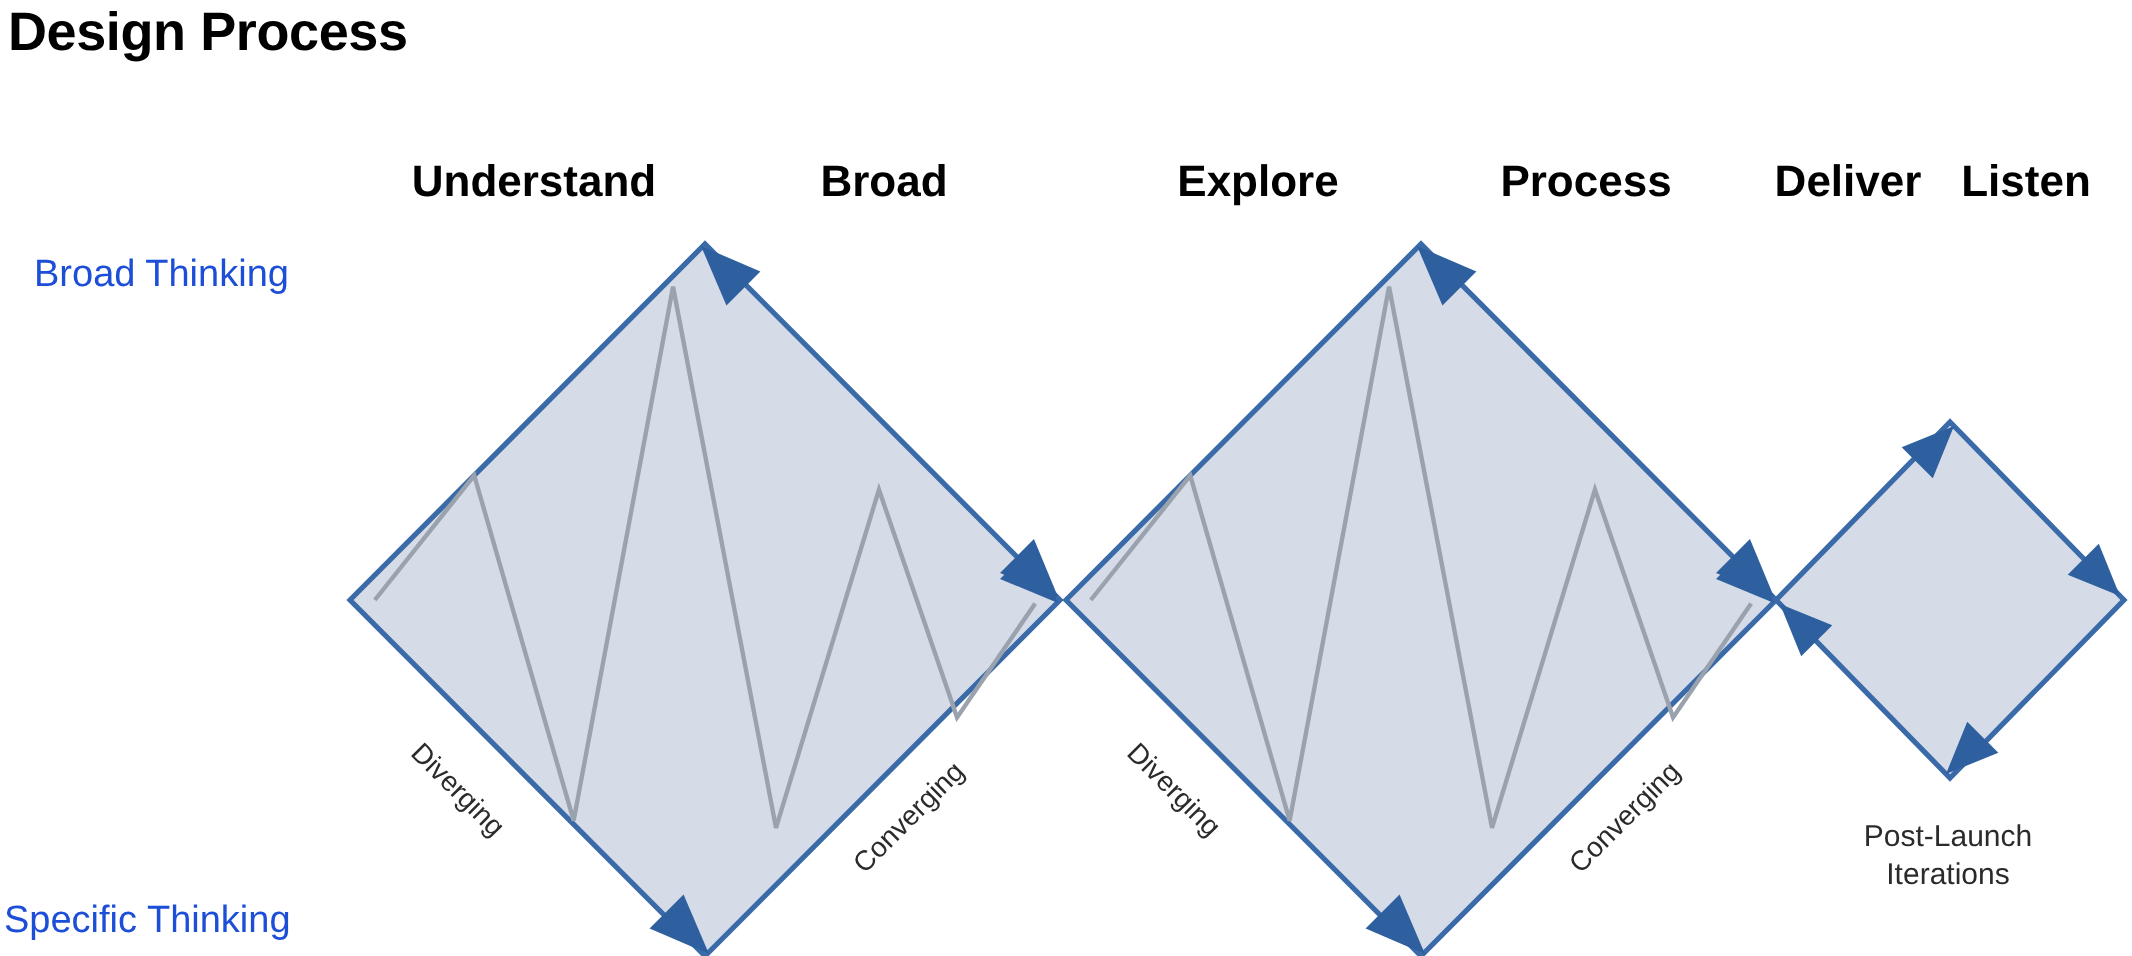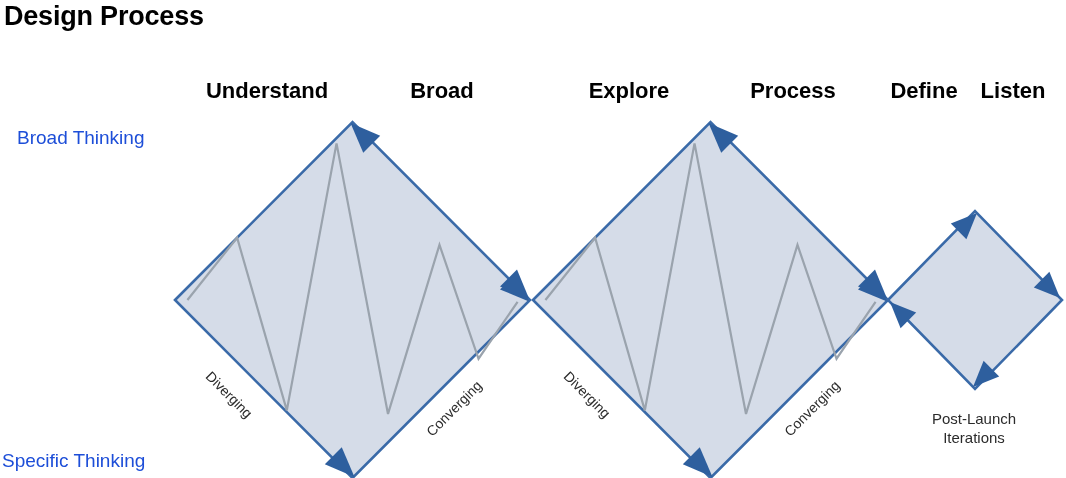--- a/index.html
+++ b/index.html
@@ -91,21 +91,21 @@
   <div id="page-title">Design Process</div>
 
   <div class="axis-label" id="axis-broad">Broad Thinking</div>
   <div class="axis-label" id="axis-specific">Specific Thinking</div>
 
   <div id="phase-labels">
       <div class="phase-label" style="left: 267px;">Understand</div>
       <div class="phase-label" style="left: 442px;">Broad</div>
       <div class="phase-label" style="left: 617px; margin-left: 12px;">Explore</div>
       <div class="phase-label" style="left: 793px;">Process</div>
-      <div class="phase-label" style="left: 924px;">Define</div>
+      <div class="phase-label" style="left: 924px;">Deliver</div>
       <div class="phase-label" style="left: 1013px;">Listen</div>
     </div>
 
   <svg id="diagram-svg" width="1066" height="478" viewBox="0 0 1066 478">
     <g id="svg-shapes">
         <g>
           <polygon points="175,300 352.5,122 530,300 352.5,478" fill="#d5dce8" stroke="#3a6aa8" stroke-width="2.6" stroke-linejoin="miter"></polygon>
           <polyline points="187.425,300 237.125,237.7 286.825,410.36 336.525,143.36 388,413.91999999999996 439.475,244.82 478.525,358.74 517.575,301.78" fill="none" stroke="#9aa3ad" stroke-width="2.2" stroke-linejoin="miter" stroke-linecap="butt"></polyline>
           <polygon points="350.5,123 380.198484809835,135.72792206135784 363.22792206135784,152.698484809835" fill="#2e5f9e"></polygon>
           <polygon points="354.5,477 324.801515190165,464.27207793864216 341.77207793864216,447.301515190165" fill="#2e5f9e"></polygon>

